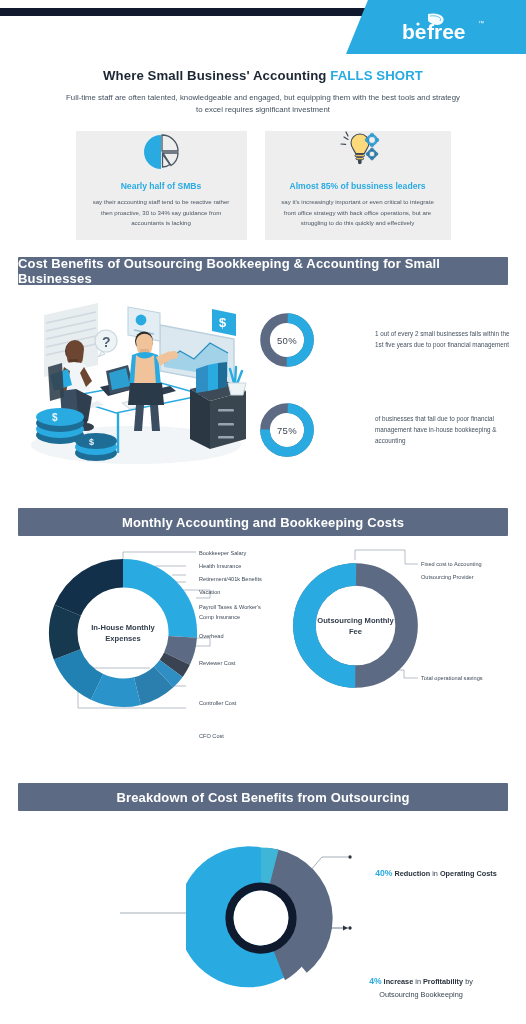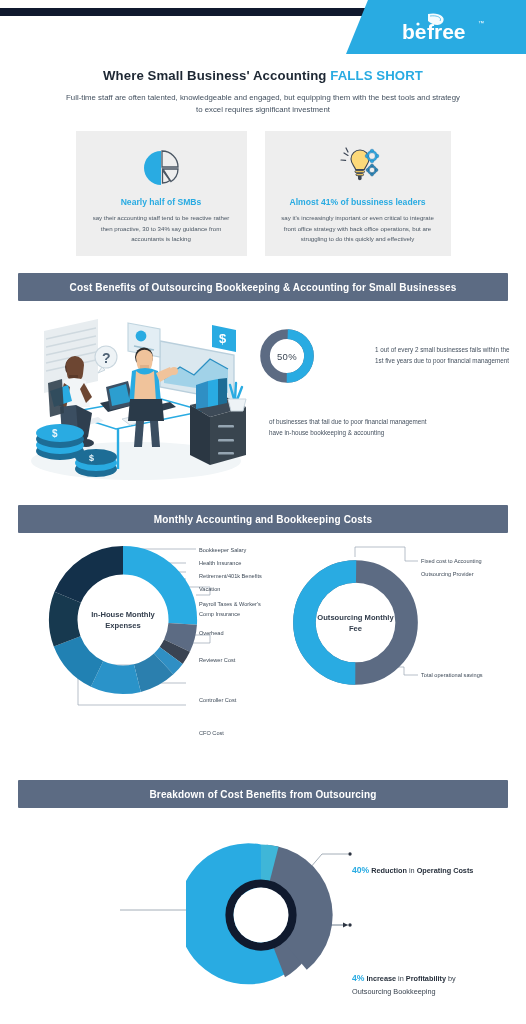--- a/index.html
+++ b/index.html
@@ -27,32 +27,32 @@
   .title-wrap { text-align:center; padding:14px 26px 0; }
   .main-title { font-size:13.2px; font-weight:bold; letter-spacing:.1px; color:#1d2733; }
   .main-title .accent { color:#29abe2; }
   .subtitle {
     margin-top:9px; font-size:7.8px; line-height:1.55; color:#43505f;
     max-width:400px; margin-left:auto; margin-right:auto;
   }
 
   
   .cards { display:flex; justify-content:center; gap:18px; margin-top:15px; padding:0 52px; }
-  .card { background:#eeeeee; padding:16px 10px 12px; text-align:center; }
+  .card { background:#eeeeee; padding:0 10px 12px; text-align:center; }
   .card.c1 { width:171px; }
   .card.c2 { width:186px; }
   .card-icon { height:42px; display:flex; align-items:center; justify-content:center; }
   .card-head { color:#29abe2; font-size:8.6px; font-weight:bold; margin-top:8px; }
   .card-body { font-size:6.1px; line-height:1.7; color:#4a5663; margin-top:6px; padding:0 6px; }
 
   
   .banner {
     margin:17px 18px 0; height:28px; background:#5c6b83;
     display:flex; align-items:center; justify-content:center;
-    color:#ffffff; font-size:10px; font-weight:bold; letter-spacing:.15px;
+    color:#ffffff; font-size:13px; font-weight:bold; letter-spacing:.15px;
     border-radius:1px;
   }
 
   
   .cost-sec { display:flex; margin-top:8px; padding:0 14px; }
   .cost-illo { width:244px; flex:none; }
   .cost-stats { flex:1; padding-top:18px; }
   .stat-row { display:flex; align-items:center; margin-bottom:32px;gap:48px; }
   .donut-sm { width:58px; height:58px; flex:none; position:relative; }
   .donut-sm .pct {
@@ -68,21 +68,21 @@
     position:absolute; inset:0; display:flex; flex-direction:column;
     align-items:center; justify-content:center; text-align:center;
     font-size:7.6px; font-weight:bold; color:#323d4c; line-height:1.45;
   }
   .leader-svg { position:absolute; left:0; top:0; }
   .lbl { position:absolute; font-size:5.6px; color:#3e4a58; line-height:1.45; white-space:nowrap; }
 
   
   .breakdown { position:relative; height:218px; margin-top:4px; }
   .bd-pie { position:absolute; left:186px; top:28px; width:150px; height:150px; }
-  .bd-lbl { position:absolute; font-size:7.3px; line-height:1.55; color:#28313d; }
+  .bd-lbl { position:absolute; font-size:7.3px; line-height:1.55; color:#28313d;text-align:center; }
   .bd-lbl b { font-weight:bold; }
   .bd-lbl .num { color:#29abe2; font-weight:bold; font-size:8.6px; }
   .bd-lbl .light { font-weight:normal; color:#3a4450; }
 </style>
 </head>
 <body>
 
 <div class="header">
   <div class="hdr-navy"></div>
   <div class="hdr-blue"></div>
@@ -137,21 +137,21 @@
         </g>
         <g fill="#2f8fc4" stroke="#245f86" stroke-width="0.6">
           <path d="M40 23 m-4.6 0 a4.6 4.6 0 1 0 9.2 0 a4.6 4.6 0 1 0 -9.2 0 M40 20.2 a2.8 2.8 0 0 1 0 5.6 a2.8 2.8 0 0 1 0 -5.6"></path>
           <rect x="38.8" y="17.2" width="2.4" height="2.2" rx="0.5"></rect>
           <rect x="38.8" y="26.6" width="2.4" height="2.2" rx="0.5"></rect>
           <rect x="34.3" y="21.8" width="2.2" height="2.4" rx="0.5"></rect>
           <rect x="43.5" y="21.8" width="2.2" height="2.4" rx="0.5"></rect>
         </g>
       </svg>
     </div>
-    <div class="card-head">Almost 41% of bussiness leaders</div>
+    <div class="card-head">Almost 85% of bussiness leaders</div>
     <div class="card-body">say it's increasingly important or even critical to integrate front office strategy with back office operations, but are struggling to do this quickly and effectively</div>
   </div>
 </div>
 
 <div class="banner">Cost Benefits of Outsourcing Bookkeeping &amp; Accounting for Small Businesses</div>
 
 <div class="cost-sec">
 
   <div class="cost-illo">
     <svg width="244" height="175" viewBox="0 0 244 175">
@@ -256,20 +256,27 @@
         <svg width="58" height="58" viewBox="0 0 42 42">
           <circle cx="21" cy="21" r="15.9" fill="none" stroke="#5c6b83" stroke-width="7"></circle>
           <circle cx="21" cy="21" r="15.9" fill="none" stroke="#29abe2" stroke-width="7" stroke-dasharray="50 50" stroke-dashoffset="25"></circle>
         </svg>
         <div class="pct">50%</div>
       </div>
       <div class="stat-text">1 out of every 2 small businesses fails within the 1st five years due to poor financial management</div>
     </div>
 
     <div class="stat-row">
+      <div class="donut-sm">
+        <svg width="58" height="58" viewBox="0 0 42 42">
+          <circle cx="21" cy="21" r="15.9" fill="none" stroke="#5c6b83" stroke-width="7"></circle>
+          <circle cx="21" cy="21" r="15.9" fill="none" stroke="#29abe2" stroke-width="7" stroke-dasharray="75 25" stroke-dashoffset="25"></circle>
+        </svg>
+        <div class="pct">75%</div>
+      </div>
       <div class="stat-text">of businesses that fail due to poor financial management have in-house bookkeeping &amp; accounting</div>
     </div>
 
   </div>
 </div>
 
 <div class="banner">Monthly Accounting and Bookkeeping Costs</div>
 
 <div class="monthly">
 
@@ -284,21 +291,21 @@
       <path d="M176 74 L186 74"></path>
       <path d="M170 96 L210 96 L210 104 L186 104"></path>
       <path d="M150 126 L86 126 L86 144 L186 144"></path>
       <path d="M118 137 L78 137 L78 166 L186 166"></path>
 
       <path d="M355 18 L355 8 L405 8 L405 22 L418 22"></path>
       <path d="M392 128 L404 128 L404 136 L418 136"></path>
     </g>
   </svg>
 
-  <div class="donut-big" style="left:44px; top:2px; width:158px; height:158px;">
+  <div class="donut-big" style="left:44px; top:12px; width:158px; height:158px;">
     <svg width="158" height="158" viewBox="0 0 42 42" style="transform:rotate(-90deg)">
       <circle cx="21" cy="21" r="15.9" fill="none" stroke="#29abe2" stroke-width="7.6" stroke-dasharray="26 74" stroke-dashoffset="0"></circle>
       <circle cx="21" cy="21" r="15.9" fill="none" stroke="#5c6b83" stroke-width="7.6" stroke-dasharray="6 94" stroke-dashoffset="-26"></circle>
       <circle cx="21" cy="21" r="15.9" fill="none" stroke="#3a4352" stroke-width="7.6" stroke-dasharray="3 97" stroke-dashoffset="-32"></circle>
       <circle cx="21" cy="21" r="15.9" fill="none" stroke="#2f8fc4" stroke-width="7.6" stroke-dasharray="3 97" stroke-dashoffset="-35"></circle>
       <circle cx="21" cy="21" r="15.9" fill="none" stroke="#2b7fae" stroke-width="7.6" stroke-dasharray="8 92" stroke-dashoffset="-38"></circle>
       <circle cx="21" cy="21" r="15.9" fill="none" stroke="#2a93c9" stroke-width="7.6" stroke-dasharray="11 89" stroke-dashoffset="-46"></circle>
       <circle cx="21" cy="21" r="15.9" fill="none" stroke="#2181b3" stroke-width="7.6" stroke-dasharray="12 88" stroke-dashoffset="-57"></circle>
       <circle cx="21" cy="21" r="15.9" fill="none" stroke="#17394f" stroke-width="7.6" stroke-dasharray="12 88" stroke-dashoffset="-69"></circle>
       <circle cx="21" cy="21" r="15.9" fill="none" stroke="#13304a" stroke-width="7.6" stroke-dasharray="19 81" stroke-dashoffset="-81"></circle>
@@ -367,19 +374,19 @@
       <circle cx="50" cy="50" r="18.3" fill="#ffffff"></circle>
     </svg>
   </div>
 
   <div class="bd-lbl" style="left:352px; top:52px; width:168px;">
     <span class="num">40%</span>
     <b>Reduction</b><span class="light"> in </span><b>Operating Costs</b>
   </div>
 
 
-  <div class="bd-lbl" style="left:352px; top:160px; width:170px;">
+  <div class="bd-lbl" style="left:336px; top:160px; width:170px;">
     <span class="num">4%</span>
     <b>Increase</b><span class="light"> in </span><b>Profitability</b><span class="light"> by</span><br>
     <span class="light">Outsourcing Bookkeeping</span>
   </div>
 
 </div>
 
 </body></html>

